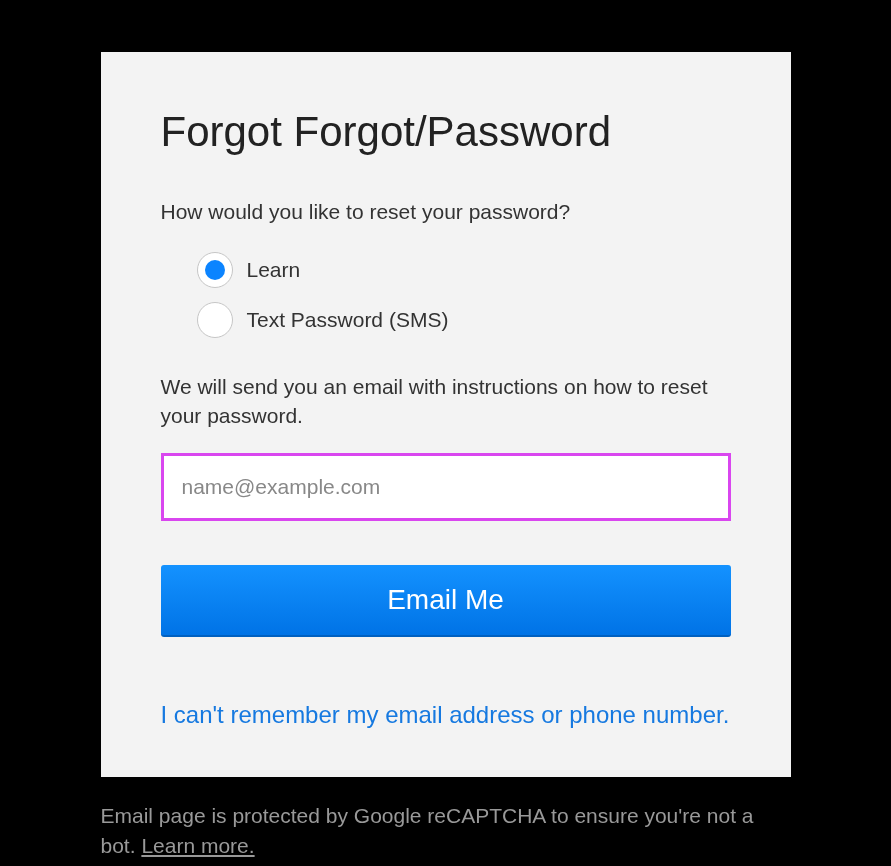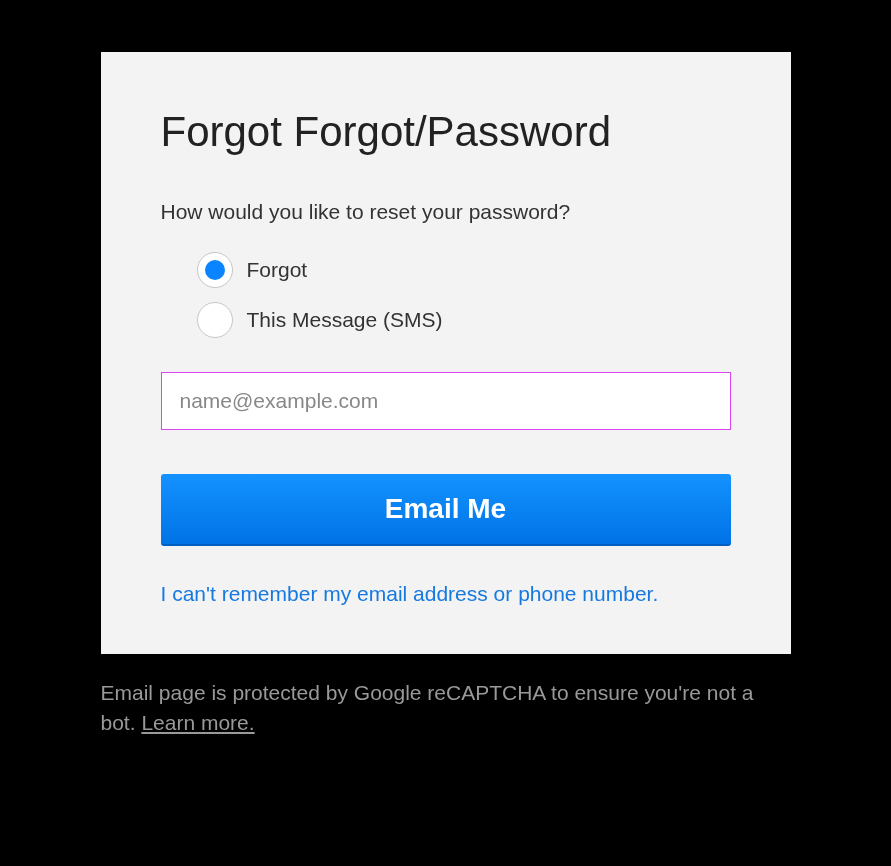--- a/index.html
+++ b/index.html
@@ -64,45 +64,45 @@
       color: #333;
     }
     .description {
       font-size: 21px;
       color: #333;
       line-height: 1.4;
       margin-bottom: 22px;
     }
     .email-input {
       width: 100%;
-      height: 58px;
-      border: 1px solid #d946ef;
+      height: 68px;
+      border: 3px solid #d946ef;
       background: #fff;
       font-size: 21px;
       color: #333;
       padding: 5px 18px;
       outline: none;
       margin-bottom: 44px;
     }
     .email-input::placeholder { color: #888; }
     .submit-btn {
       width: 100%;
       height: 72px;
       background: linear-gradient(#1492ff, #0073e6);
       border: none;
       border-bottom: 2px solid #0060c0;
       border-radius: 3px;
       color: #fff;
       font-size: 28px;
-      font-weight: 700;
+      font-weight: 400;
       cursor: pointer;
-      margin-bottom: 36px;
+      margin-bottom: 64px;
     }
     .forgot-link {
-      font-size: 21px;
+      font-size: 24px;
       color: #1679e0;
       text-decoration: none;
       cursor: pointer;
       display: block;
     }
     .footer {
       width: 690px;
       margin: 24px auto 0 auto;
       font-size: 21px;
       color: #999;
@@ -120,28 +120,29 @@
 
 <div class="card">
   <h1 class="title">Forgot Forgot/Password</h1>
   <p class="prompt">How would you like to reset your password?</p>
 
   <div class="radio-group">
     <div class="radio-row selected">
       <span class="radio-outer">
           <span class="radio-inner"></span>
         </span>
-      <span class="radio-label">Forgot</span>
+      <span class="radio-label">Learn</span>
     </div>
     <div class="radio-row">
       <span class="radio-outer"></span>
-      <span class="radio-label">This Message (SMS)</span>
+      <span class="radio-label">Text Password (SMS)</span>
     </div>
   </div>
 
+  <p class="description">We will send you an email with instructions on how to reset your password.</p>
 
   <input type="text" class="email-input" placeholder="name@example.com" style="">
 
   <button class="submit-btn">Email Me</button>
 
   <a class="forgot-link">I can't remember my email address or phone number.</a>
 </div>
 
 <div class="footer">
   <span>Email page is protected by Google reCAPTCHA to ensure you're not a bot. </span><a>Learn more.</a>

